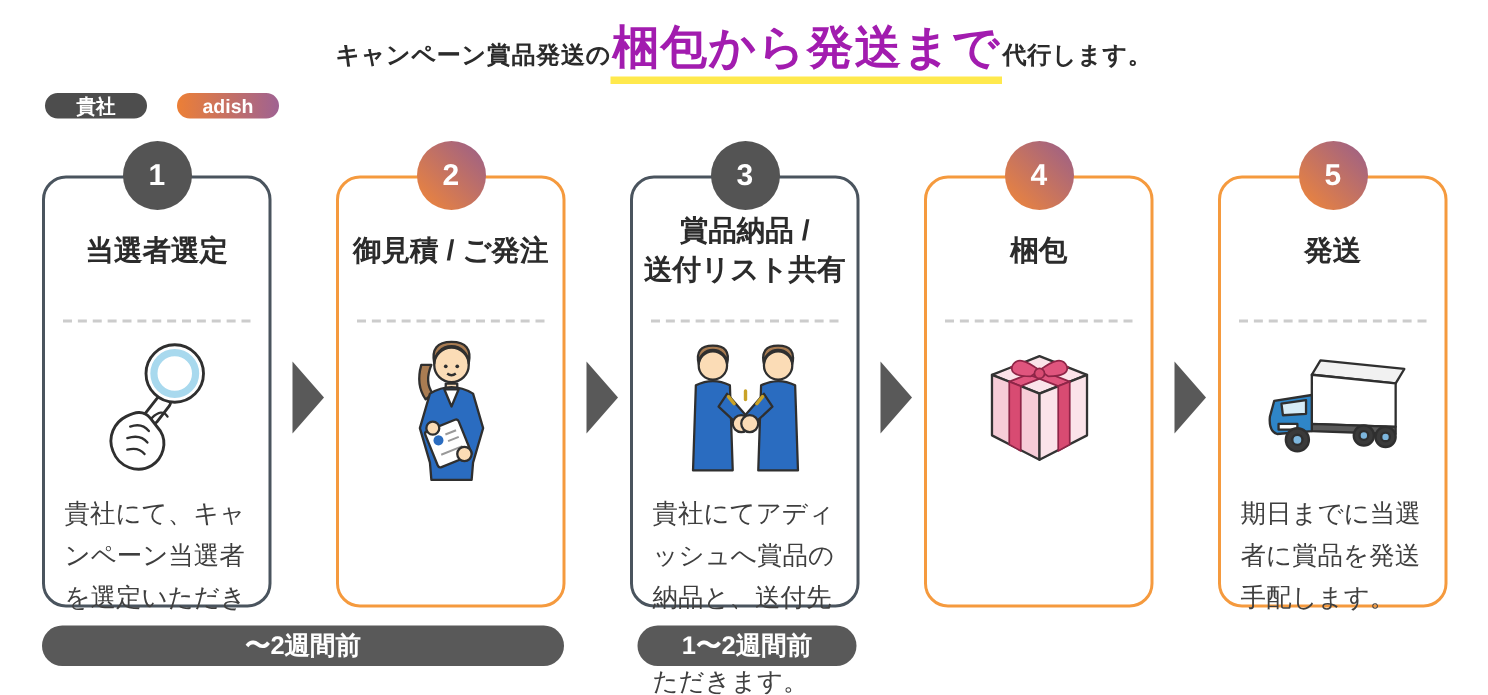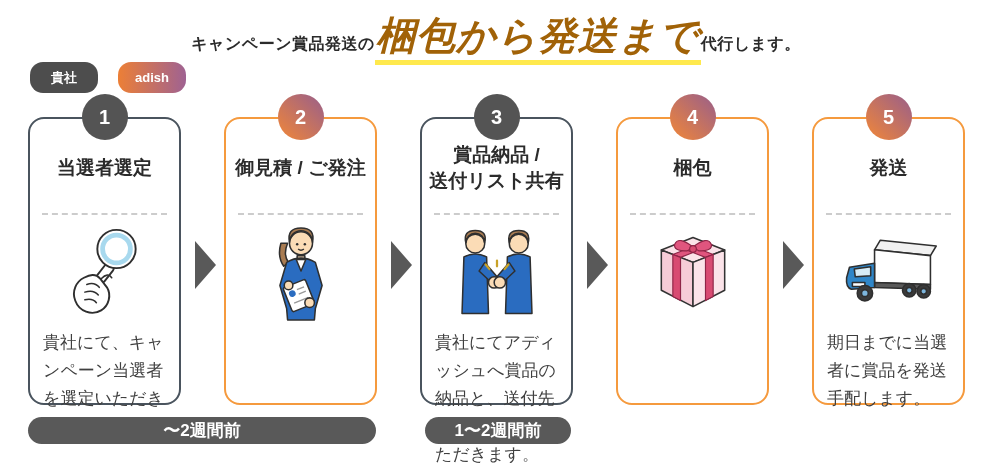--- a/index.html
+++ b/index.html
@@ -3,24 +3,24 @@
 <meta charset="utf-8">
 <style>
   html,body{margin:0;padding:0;background:#fff;}
   .page{
     position:relative;width:992px;height:463px;background:#ffffff;overflow:hidden;
     font-family:"Liberation Sans","DejaVu Sans",sans-serif;color:#2d2d2d;
   }
   
   .title-row{position:absolute;top:14px;left:0;width:100%;display:flex;justify-content:center;align-items:baseline;white-space:nowrap;}
   .t-plain{font-size:16px;font-weight:bold;color:#2b2b2b;letter-spacing:.5px;}
-  .t-highlight{font-size:39px;font-weight:bold;color:#a16207;letter-spacing:1px;border-bottom:5px solid #ffe94d;padding:0 1px 1px;line-height:1.15;font-style:italic;}
+  .t-highlight{font-size:31px;font-weight:bold;color:#a21caf;letter-spacing:1px;border-bottom:5px solid #ffe94d;padding:0 1px 1px;line-height:1.15;}
   
   .legend{position:absolute;top:62px;left:30px;display:flex;gap:20px;}
-  .badge{height:31px;min-width:68px;padding:0 14px;border-radius:13px;display:flex;align-items:center;justify-content:center;
+  .badge{height:17px;min-width:68px;padding:0 14px;border-radius:13px;display:flex;align-items:center;justify-content:center;
          color:#fff;font-size:13px;font-weight:bold;box-sizing:border-box;}
   .badge.dark{background:#4d4d4d;}
   .badge.grad{background:linear-gradient(90deg,#ec7f36 0%,#9f6292 100%);}
   
   .card{position:absolute;top:117px;width:153px;height:288px;border-radius:16px;background:#fff;border:2px solid;box-sizing:border-box;}
   .card.company{border-color:#4a545e;}
   .card.adish{border-color:#f59a3e;}
   .step-circle{position:absolute;top:-25px;left:50%;margin-left:-23px;width:46px;height:46px;border-radius:50%;
                display:flex;align-items:center;justify-content:center;color:#fff;font-size:20px;font-weight:bold;}
   .card.company .step-circle{background:#545454;}

